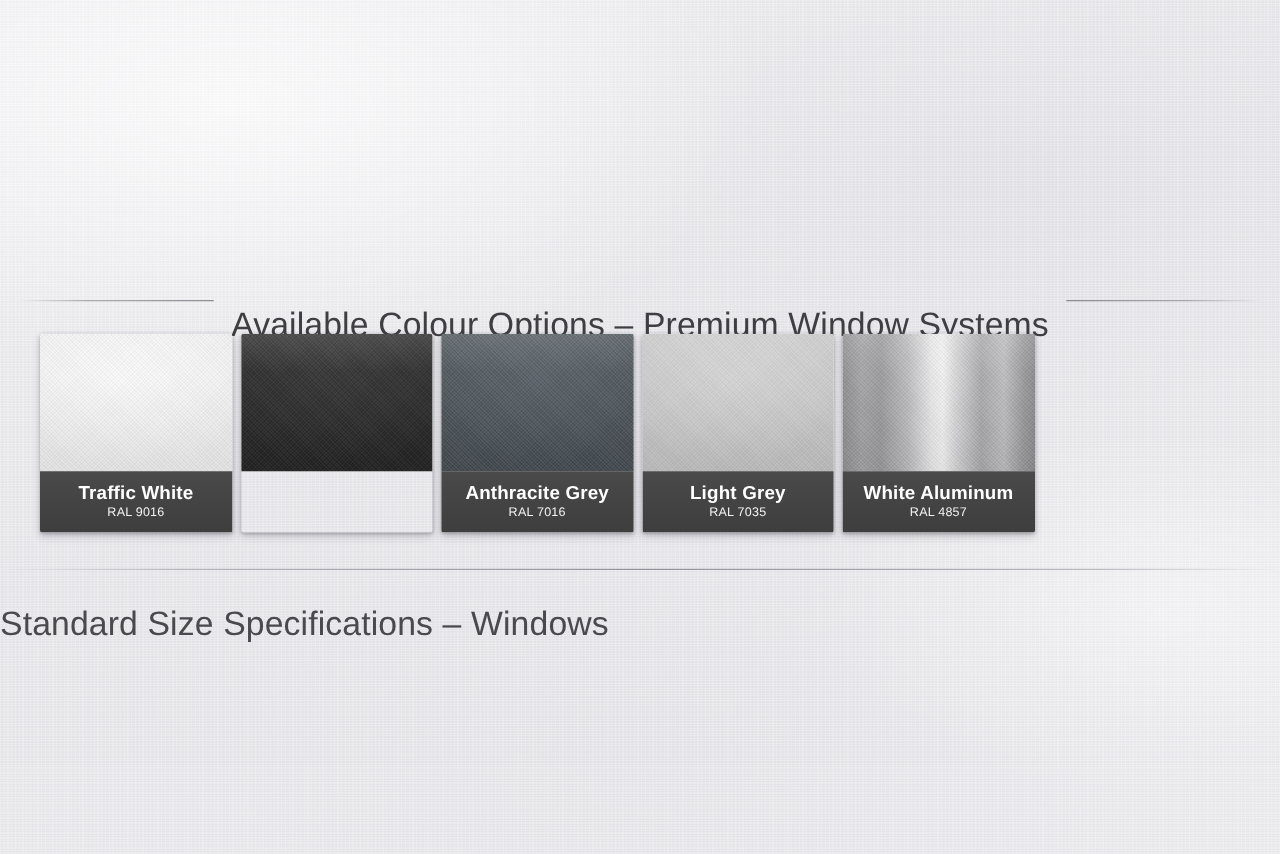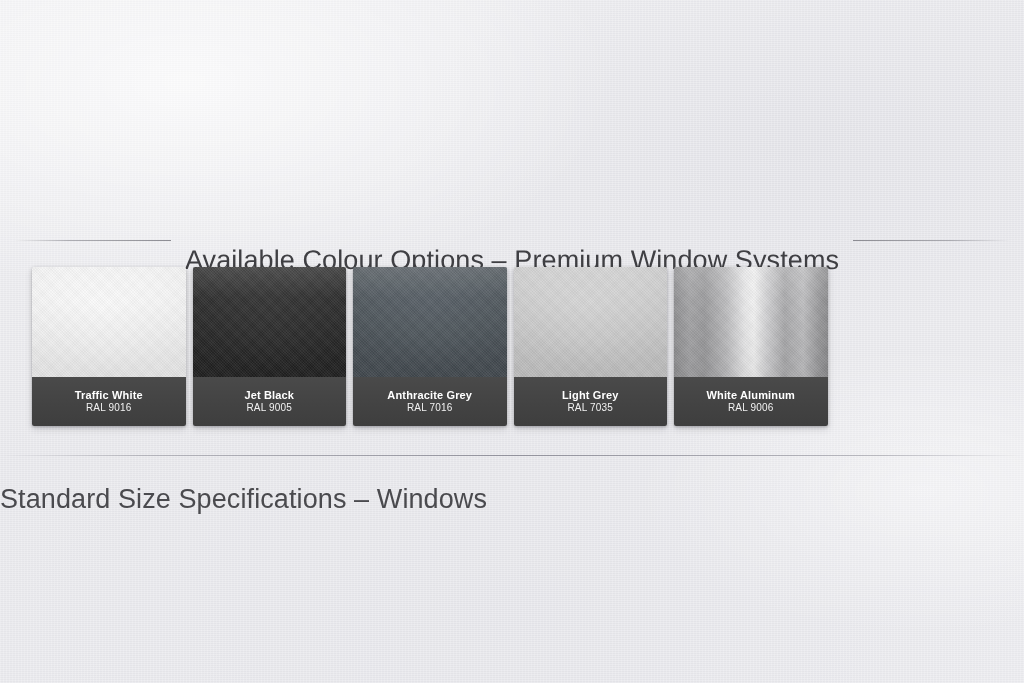--- a/index.html
+++ b/index.html
@@ -126,21 +126,21 @@
     height: 49px;
     background: linear-gradient(180deg, #4a4a4a 0%, #434343 55%, #3e3e3e 100%);
     color: #ffffff;
     display: flex;
     flex-direction: column;
     align-items: center;
     justify-content: center;
     gap: 1px;
   }
   .label-name {
-    font-size: 11px;
+    font-size: 15px;
     font-weight: 700;
     line-height: 1.08;
     letter-spacing: 0.15px;
     white-space: nowrap;
   }
   .label-code {
     font-size: 10px;
     font-weight: 400;
     line-height: 1.1;
     letter-spacing: 0.2px;
@@ -193,24 +193,20 @@
            radial-gradient(ellipse 75% 60% at 45% 35%, #fbfbfb 0%, #f5f5f5 60%, #efefef 100%);"></div>
     <div class="label-bar">
       <div class="label-name">Traffic White</div>
       <div class="label-code">RAL 9016</div>
     </div>
   </div>
 
   <div class="swatch">
     <div class="chip" style="background:
            radial-gradient(ellipse 80% 65% at 50% 30%, #303030 0%, #2a2a2a 55%, #222222 100%);"></div>
-    <div class="label-bar">
-      <div class="label-name">Jet Black</div>
-      <div class="label-code">RAL 9005</div>
-    </div>
   </div>
 
   <div class="swatch">
     <div class="chip" style="background:
            radial-gradient(ellipse 80% 65% at 50% 30%, #555d64 0%, #4e565c 55%, #454c52 100%);"></div>
     <div class="label-bar">
       <div class="label-name">Anthracite Grey</div>
       <div class="label-code">RAL 7016</div>
     </div>
   </div>
@@ -234,21 +230,21 @@
              #bcbcbe 34%,
              #e8e8e9 46%,
              #f2f2f2 52%,
              #d2d2d4 60%,
              #a9a9ab 72%,
              #bdbdbf 84%,
              #99999b 94%,
              #8b8b8d 100%);"></div>
     <div class="label-bar">
       <div class="label-name">White Aluminum</div>
-      <div class="label-code">RAL 9006</div>
+      <div class="label-code">RAL 4857</div>
     </div>
   </div>
 
 </div>
 
 <div class="lower-rule"></div>
 
 <div class="section-title-2">Standard Size Specifications – Windows</div>
 
 </body></html>

